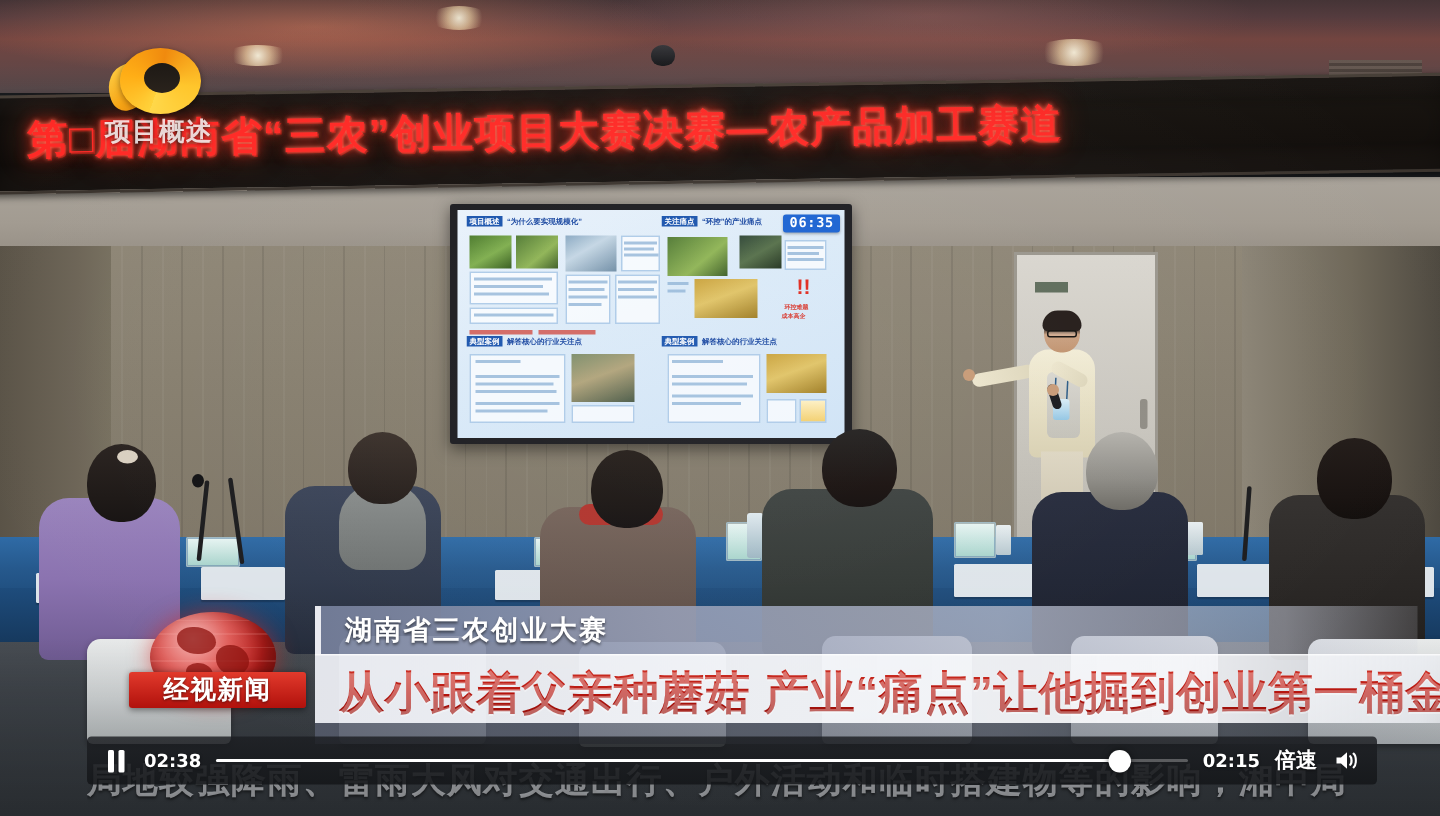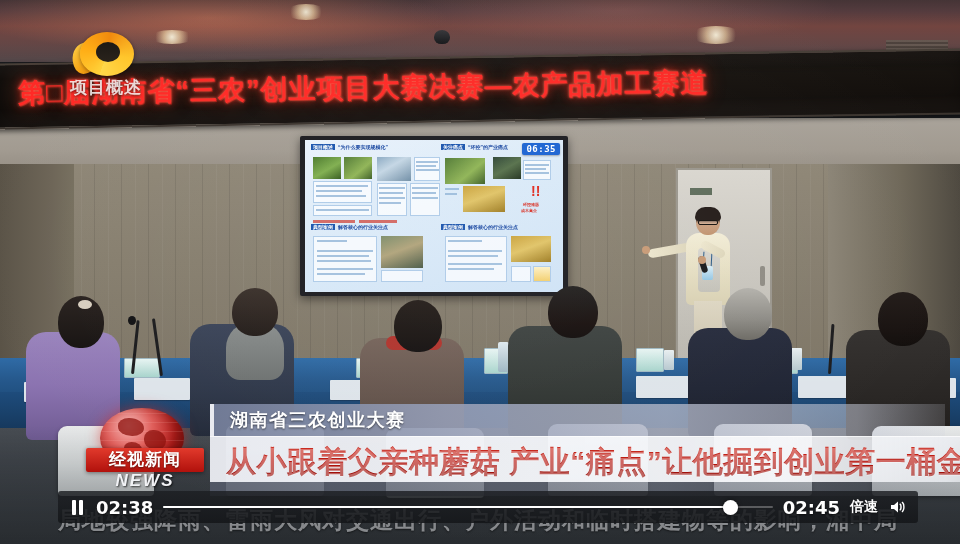--- a/index.html
+++ b/index.html
@@ -406,21 +406,21 @@
     display:flex; align-items:center; justify-content:center;
     width:18px; height:20px; flex:0 0 auto; cursor:pointer;
   }
   .pause-icon {
     display:flex; gap:3px;
   }
   .pause-icon i {
     display:block; width:4px; height:15px; background:#fff; border-radius:1px;
   }
   .time {
-    font-size:18px; font-weight:bold; flex:0 0 auto;
+    font-size:12px; font-weight:bold; flex:0 0 auto;
     font-family:"DejaVu Sans","Liberation Sans",sans-serif;
     text-shadow:0 1px 2px rgba(0,0,0,.6);
   }
   .progress {
     position:relative; flex:1 1 auto; height:18px; cursor:pointer;
     display:flex; align-items:center;
   }
   .prog-track {
     position:absolute; left:0; right:0; top:8px; height:2px;
     background:rgba(255,255,255,.28); border-radius:2px;
@@ -662,42 +662,41 @@
     <div class="lt-foot"></div>
 
     <div class="news-badge">
       <div class="globe">
         <div class="globe-grid"></div>
         <div class="globe-land" style="left:18px;top:10px;width:26px;height:18px;"></div>
         <div class="globe-land" style="left:44px;top:22px;width:22px;height:20px;"></div>
         <div class="globe-land" style="left:24px;top:34px;width:18px;height:14px;"></div>
       </div>
       <div class="badge-cn">经视新闻</div>
-      <div class="badge-en">NEWS</div>
     </div>
   </div>
 
   <div class="ticker">
     <div class="ticker-text">局地较强降雨、雷雨大风对交通出行、户外活动和临时搭建物等的影响，湘中局</div>
   </div>
 
   <div class="controls">
     <div class="ctrl-btn">
       <span class="pause-icon">
           <i></i>
           <i></i>
         </span>
     </div>
     <div class="time">02:38</div>
     <div class="progress">
       <div class="prog-track"></div>
       <div class="prog-fill" style="width: 93%;"></div>
       <div class="prog-knob" style="left: 93%;"></div>
     </div>
-    <div class="time">02:45</div>
+    <div class="time">02:15</div>
     <div class="speed">倍速</div>
     <div class="vol">
       <svg width="18" height="16" viewBox="0 0 18 16">
         <path d="M2 6h3l4-3.5v11L5 10H2z" fill="#fff"></path>
         <path d="M11.2 5.2c1.1.9 1.1 4.7 0 5.6" stroke="#fff" stroke-width="1.5" fill="none" stroke-linecap="round"></path>
         <path d="M13.4 3.4c2 1.7 2 7.5 0 9.2" stroke="#fff" stroke-width="1.4" fill="none" stroke-linecap="round"></path>
       </svg>
     </div>
   </div>
 

